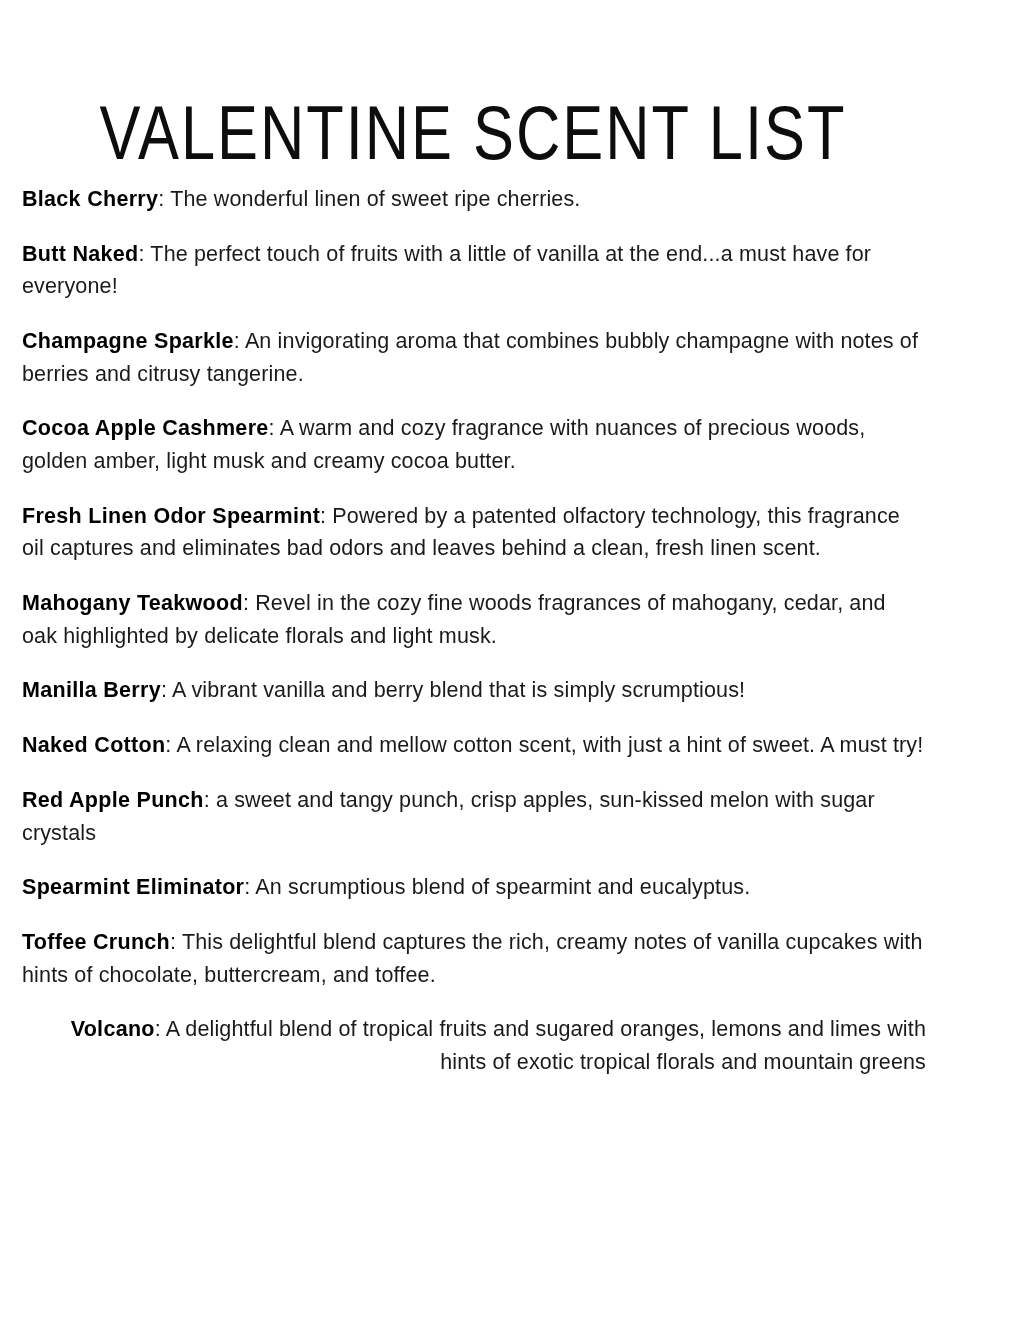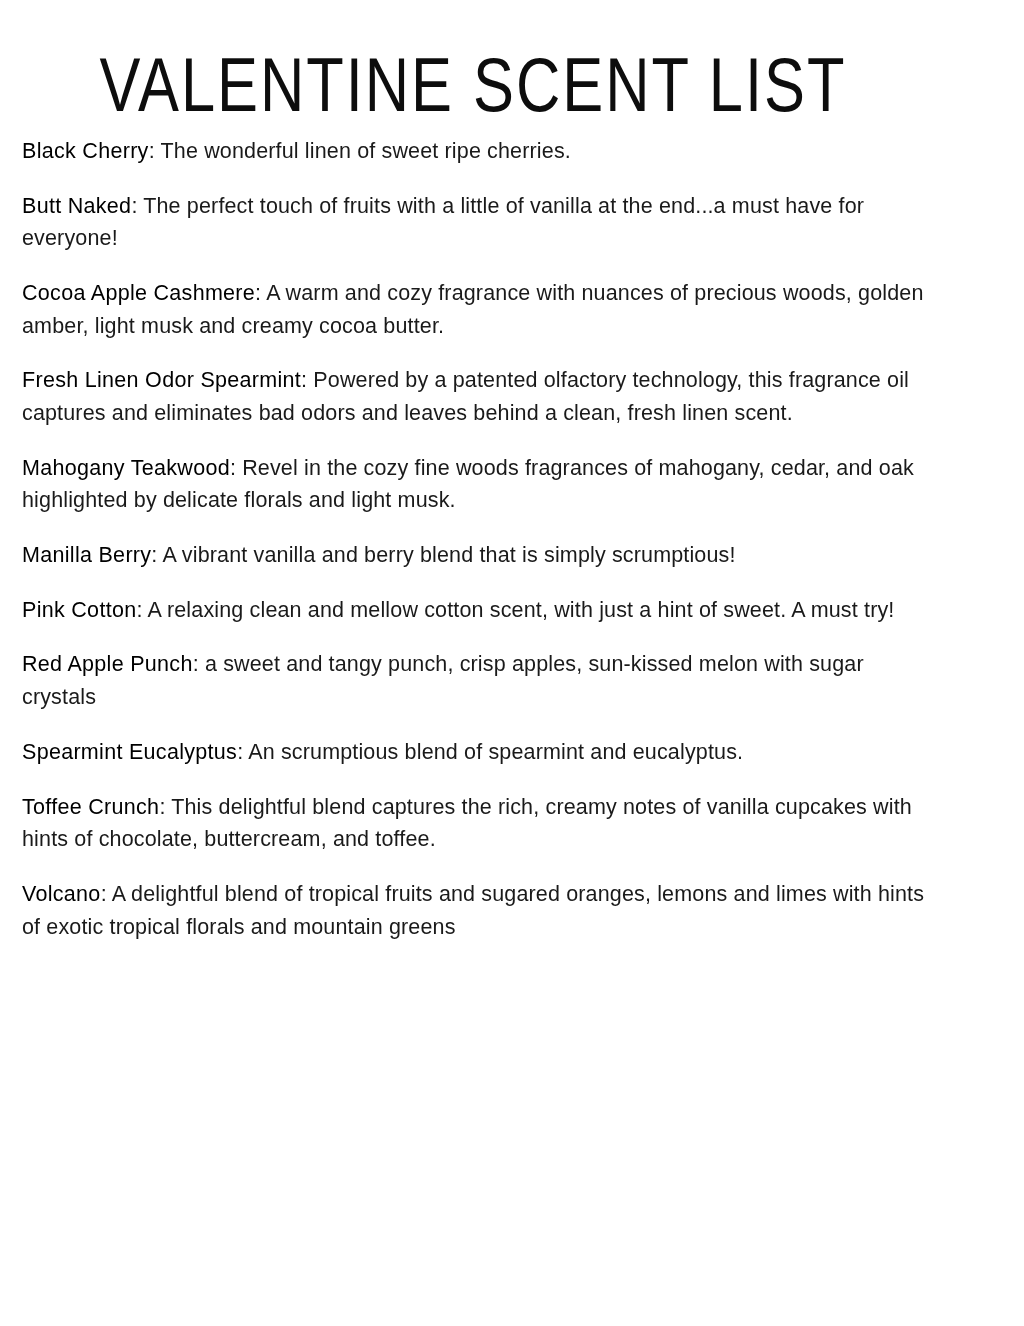--- a/index.html
+++ b/index.html
@@ -11,21 +11,21 @@
     height: 1326px;
     background: #ffffff;
     font-family: "Liberation Sans", sans-serif;
     color: #111111;
     overflow: hidden;
   }
   .page {
     width: 946px;
     height: 1326px;
     box-sizing: border-box;
-    padding: 40px 20px 0 20px;
+    padding: 88px 20px 0 20px;
     position: relative;
   }
   .title {
     text-align: center;
     font-family: "Liberation Sans", sans-serif;
     font-weight: 400;
     font-size: 62px;
     letter-spacing: 2px;
     line-height: 1.05;
     color: #0d0d0d;
@@ -41,41 +41,43 @@
   .entry {
     font-size: 21.5px;
     line-height: 1.52;
     color: #1a1a1a;
     margin: 0 0 22px 0;
     letter-spacing: 0.15px;
     max-width: 990px;
   }
   .entry:last-child {
     margin-bottom: 8px;
+    text-align: right;
   }
   .name {
-    font-weight: normal;
+    font-weight: bold;
     letter-spacing: 0.3px;
     color: #000000;
   }
   .desc {
     font-weight: 400;
   }
 </style>
 </head>
 <body>
 
 <div class="page">
   <h1 class="title">VALENTINE SCENT LIST</h1>
   <div class="list">
       <p class="entry"><span class="name">Black Cherry</span><span class="desc">: </span><span class="desc">The wonderful linen of sweet ripe cherries.</span></p>
       <p class="entry"><span class="name">Butt Naked</span><span class="desc">: </span><span class="desc">The perfect touch of fruits with a little of vanilla at the end...a must have for everyone!</span></p>
+      <p class="entry"><span class="name">Champagne Sparkle</span><span class="desc">: </span><span class="desc">An invigorating aroma that combines bubbly champagne with notes of berries and citrusy tangerine.</span></p>
       <p class="entry"><span class="name">Cocoa Apple Cashmere</span><span class="desc">: </span><span class="desc">A warm and cozy fragrance with nuances of precious woods, golden amber, light musk and creamy cocoa butter.</span></p>
       <p class="entry"><span class="name">Fresh Linen Odor Spearmint</span><span class="desc">: </span><span class="desc">Powered by a patented olfactory technology, this fragrance oil captures and eliminates bad odors and leaves behind a clean, fresh linen scent.</span></p>
       <p class="entry"><span class="name">Mahogany Teakwood</span><span class="desc">: </span><span class="desc">Revel in the cozy fine woods fragrances of mahogany, cedar, and oak highlighted by delicate florals and light musk.</span></p>
       <p class="entry"><span class="name">Manilla Berry</span><span class="desc">: </span><span class="desc">A vibrant vanilla and berry blend that is simply scrumptious!</span></p>
-      <p class="entry"><span class="name">Pink Cotton</span><span class="desc">: </span><span class="desc">A relaxing clean and mellow cotton scent, with just a hint of sweet. A must try!</span></p>
+      <p class="entry"><span class="name">Naked Cotton</span><span class="desc">: </span><span class="desc">A relaxing clean and mellow cotton scent, with just a hint of sweet. A must try!</span></p>
       <p class="entry"><span class="name">Red Apple Punch</span><span class="desc">: </span><span class="desc">a sweet and tangy punch, crisp apples, sun-kissed melon with sugar crystals</span></p>
-      <p class="entry"><span class="name">Spearmint Eucalyptus</span><span class="desc">: </span><span class="desc">An scrumptious blend of spearmint and eucalyptus.</span></p>
+      <p class="entry"><span class="name">Spearmint Eliminator</span><span class="desc">: </span><span class="desc">An scrumptious blend of spearmint and eucalyptus.</span></p>
       <p class="entry"><span class="name">Toffee Crunch</span><span class="desc">: </span><span class="desc">This delightful blend captures the rich, creamy notes of vanilla cupcakes with hints of chocolate, buttercream, and toffee.</span></p>
       <p class="entry"><span class="name">Volcano</span><span class="desc">: </span><span class="desc">A delightful blend of tropical fruits and sugared oranges, lemons and limes with hints of exotic tropical florals and mountain greens</span></p>
     </div>
 </div>
 
 </body></html>

